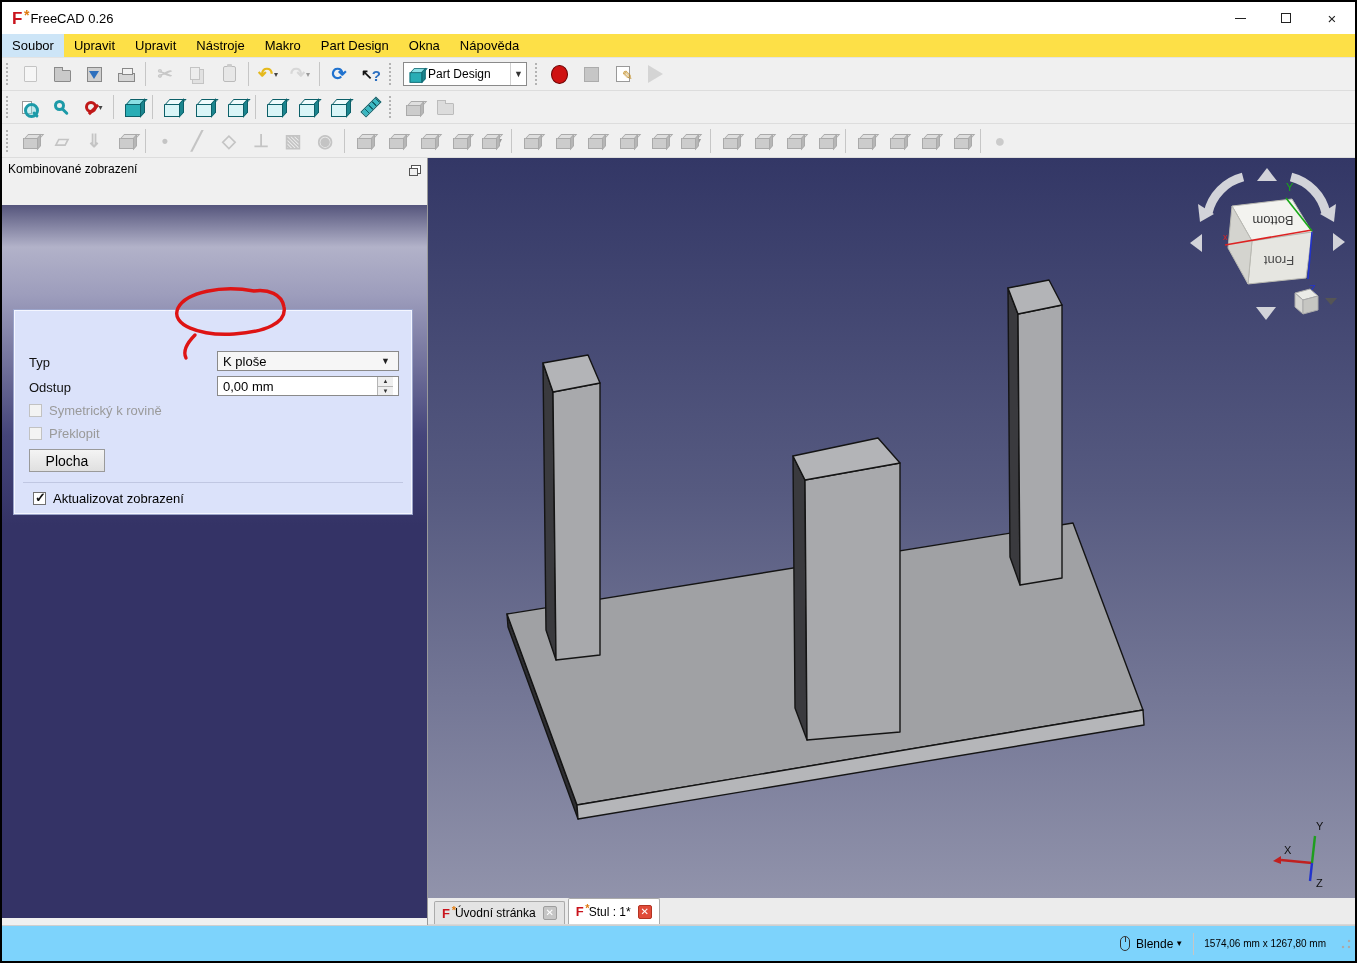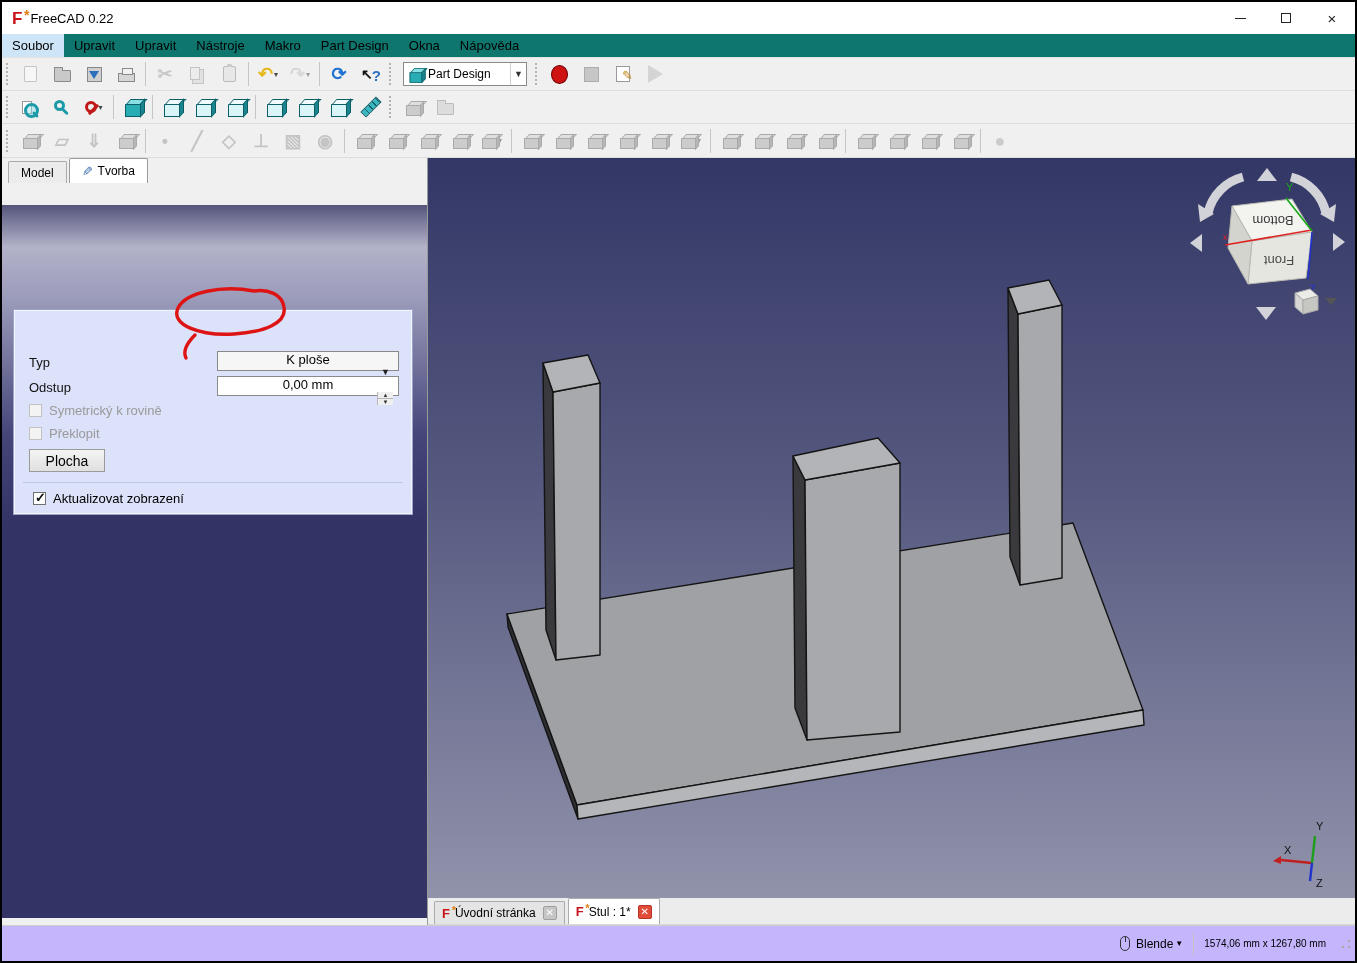--- a/index.html
+++ b/index.html
@@ -12,21 +12,21 @@
   .titlebar{position:absolute;left:0;top:0;right:0;height:32px;background:#fff;display:flex;align-items:center;}
   .fc-logo{position:relative;margin-left:10px;margin-right:8px;color:#c9131c;font-weight:bold;font-size:17px;line-height:1;}
   .fc-logo::after{content:"*";position:absolute;right:-7px;top:-2px;color:#e07c12;font-size:14px;font-weight:bold;}
   .win-btns{margin-left:auto;display:flex;height:100%;}
   .wbtn{width:46px;height:100%;display:flex;align-items:center;justify-content:center;color:#222;}
   .ic-min{width:11px;height:1px;background:#222;}
   .ic-max{width:10px;height:10px;border:1px solid #222;}
   .ic-close{font-size:15px;line-height:1;}
 
   
-  .menubar{position:absolute;left:0;top:32px;right:0;height:24px;background:#0f766e;display:flex;align-items:stretch;border-bottom:1px solid #e3e3e3;}
+  .menubar{position:absolute;left:0;top:32px;right:0;height:24px;background:#fde047;display:flex;align-items:stretch;border-bottom:1px solid #e3e3e3;}
   .mitem{display:flex;align-items:center;padding:0 10px;cursor:default;}
   .mitem.active{background:#cde5f7;}
 
   
   .tbrow{position:absolute;left:0;right:0;background:#f0f0f0;display:flex;align-items:center;padding-left:2px;border-bottom:1px solid #ddd;}
   .tb1{top:56px;height:33px;} .tb2{top:89px;height:33px;} .tb3{top:122px;height:34px;}
   .tb-btn{width:30px;height:28px;display:flex;align-items:center;justify-content:center;margin:0 1px;position:relative;}
   .tb-btn.disabled{opacity:.5;filter:grayscale(70%);}
   .tb-sep{width:1px;height:24px;background:#c6c6c6;margin:0 3px;}
   .tb-grip{width:4px;height:22px;border-left:2px dotted #b3b3b3;margin:0 4px 0 2px;}
@@ -90,21 +90,21 @@
   .btn-ok{position:absolute;left:136px;top:19px;width:72px;height:22px;background:#e9e9e9;border:2px solid #0b63c5;display:flex;align-items:center;justify-content:center;font-size:12px;}
   .btn-cancel{position:absolute;left:220px;top:19px;width:68px;height:22px;background:linear-gradient(#f4f4f4,#e2e2e2);border:1px solid #8a8a8a;display:flex;align-items:center;justify-content:center;font-size:12px;}
   .taskbox{position:absolute;left:12px;top:105px;width:398px;height:204px;background:#dbe2fa;border:1px solid #f4f6ff;box-shadow:0 0 0 1px #9aa3c9;}
   .tb-head{height:26px;display:flex;align-items:center;padding:0 6px;background:#dce3fb;border-bottom:1px solid #c9d1ef;}
   .cube-y{position:relative;width:14px;height:9px;background:#e5c53c;border:1px solid #8a6d10;margin-right:9px;margin-top:4px;}
   .cube-y::before{content:"";position:absolute;left:2px;top:-5px;width:13px;height:3px;background:#f3e08a;border:1px solid #8a6d10;transform:skewX(-42deg);}
   .tb-title{color:#15327f;font-weight:bold;font-size:13px;}
   .chev-btn{margin-left:auto;width:18px;height:16px;border:1px solid #8fa3d8;border-radius:3px;background:#e8edfc;display:flex;align-items:center;justify-content:center;color:#2b4fae;font-size:11px;font-weight:bold;}
   .chev-btn span{display:inline-block;transform:rotate(90deg);}
   .trow{position:absolute;left:14px;font-size:13px;color:#111;}
-  .field{position:absolute;background:#f6f6f6;border:1px solid #8a8a8a;height:20px;display:flex;align-items:center;padding:0 5px;font-size:13px;flex-direction:column;}
+  .field{position:absolute;background:#f6f6f6;border:1px solid #8a8a8a;height:20px;display:flex;align-items:center;padding:0 5px;font-size:13px;}
   .field .arr{margin-left:auto;width:15px;align-self:stretch;display:flex;align-items:center;justify-content:center;font-size:9px;color:#222;}
   .spin{background:#fff;}
   .spinbtns{margin-left:auto;width:16px;align-self:stretch;display:flex;flex-direction:column;border-left:1px solid #b5b5b5;}
   .spinbtns span{flex:1;display:flex;align-items:center;justify-content:center;font-size:6px;color:#333;background:#efefef;}
   .spinbtns span + span{border-top:1px solid #b5b5b5;}
   .chk{position:absolute;display:flex;align-items:center;font-size:13px;}
   .chk .box{width:13px;height:13px;background:#fff;border:1px solid #707070;margin-right:7px;position:relative;}
   .chk.disabled{color:#9a9a9a;}
   .chk.disabled .box{background:#f3f3f3;border-color:#c2c2c2;}
   .chk.checked .box::after{content:"\2713";position:absolute;left:1px;top:-3px;font-size:13px;font-weight:bold;color:#111;}
@@ -121,42 +121,42 @@
   
   .mdibar{position:absolute;left:426px;top:896px;width:927px;height:27px;background:#ececec;display:flex;align-items:flex-end;padding-left:6px;border-bottom:1px solid #d7d7d7;}
   .mtab{height:23px;display:flex;align-items:center;background:#e4e4e4;border:1px solid #ababab;border-bottom:none;border-radius:2px 2px 0 0;padding:0 7px;margin-right:3px;font-size:12px;}
   .mtab.active{height:26px;background:#fff;}
   .fcm{position:relative;color:#c9131c;font-weight:bold;font-size:13px;margin-right:5px;line-height:1;}
   .fcm::after{content:"*";position:absolute;right:-6px;top:-2px;color:#e07c12;font-size:11px;font-weight:bold;}
   .tclose{width:14px;height:14px;border-radius:2px;background:#c6c6c6;border:1px solid #9e9e9e;color:#fff;font-size:10px;display:flex;align-items:center;justify-content:center;margin-left:7px;line-height:1;}
   .tclose.red{background:#e14b39;border-color:#b33423;}
 
   
-  .statusbar{position:absolute;left:0;top:923px;right:0;height:36px;background:#c4b5fd;border-top:1px solid #cfcfcf;display:flex;align-items:center;}
+  .statusbar{position:absolute;left:0;top:923px;right:0;height:36px;background:#7dd3fc;border-top:1px solid #cfcfcf;display:flex;align-items:center;}
   .st-right{margin-left:auto;display:flex;align-items:center;height:100%;}
   .mouse-ic{width:10px;height:15px;border:1.5px solid #333;border-radius:5px;position:relative;margin-right:6px;}
   .mouse-ic::before{content:"";position:absolute;left:4px;top:0;width:1.5px;height:5px;background:#333;}
   .navsel{display:flex;align-items:center;font-size:12px;}
   .navsel .arr{font-size:8px;margin-left:2px;}
   .st-sep{width:1px;height:22px;background:#c6c6c6;margin:0 10px;}
   .st-dim{font-size:10px;margin-right:14px;}
   .grip-dots{width:12px;height:12px;margin-right:3px;background:
      radial-gradient(circle at 9px 3px,#aaa 1.4px,transparent 1.6px),
      radial-gradient(circle at 9px 9px,#aaa 1.4px,transparent 1.6px),
      radial-gradient(circle at 3px 9px,#aaa 1.4px,transparent 1.6px);}
 </style>
 </head>
 <body>
 
 <div class="stage">
 <div class="win">
 
   <div class="titlebar">
     <span class="fc-logo">F</span>
-    <span>FreeCAD 0.22</span>
+    <span>FreeCAD 0.26</span>
     <div class="win-btns">
       <div class="wbtn">
             <span class="ic-min"></span>
           </div>
       <div class="wbtn">
             <span class="ic-max"></span>
           </div>
       <div class="wbtn">
             <span class="ic-close">×</span>
           </div>
@@ -377,27 +377,23 @@
         <div class="tb-btn disabled">
           <span class="ic-g3d"></span>
         </div>
         <div class="tb-sep"></div>
         <div class="tb-btn disabled">
           <span class="tb-glyph" style="color: rgb(168, 168, 168);">●</span>
         </div>
       </div>
 
   <div class="panel">
-    <div class="ptabs">
-      <div class="ptab">
-            <span>Model</span>
-          </div>
-      <div class="ptab active">
-            <span>Tvorba</span>
-          </div>
+    <div class="phead">
+      <span>Kombinované zobrazení</span>
+      <span class="float-ic"></span>
     </div>
     <div class="pcontent">
 
       <div class="taskbox">
 
         <div class="trow" style="top:44px">Typ</div>
         <div class="field" style="left:202px;top:40px;width:182px">
           <span>K ploše</span>
           <span class="arr">▼</span>
         </div>

